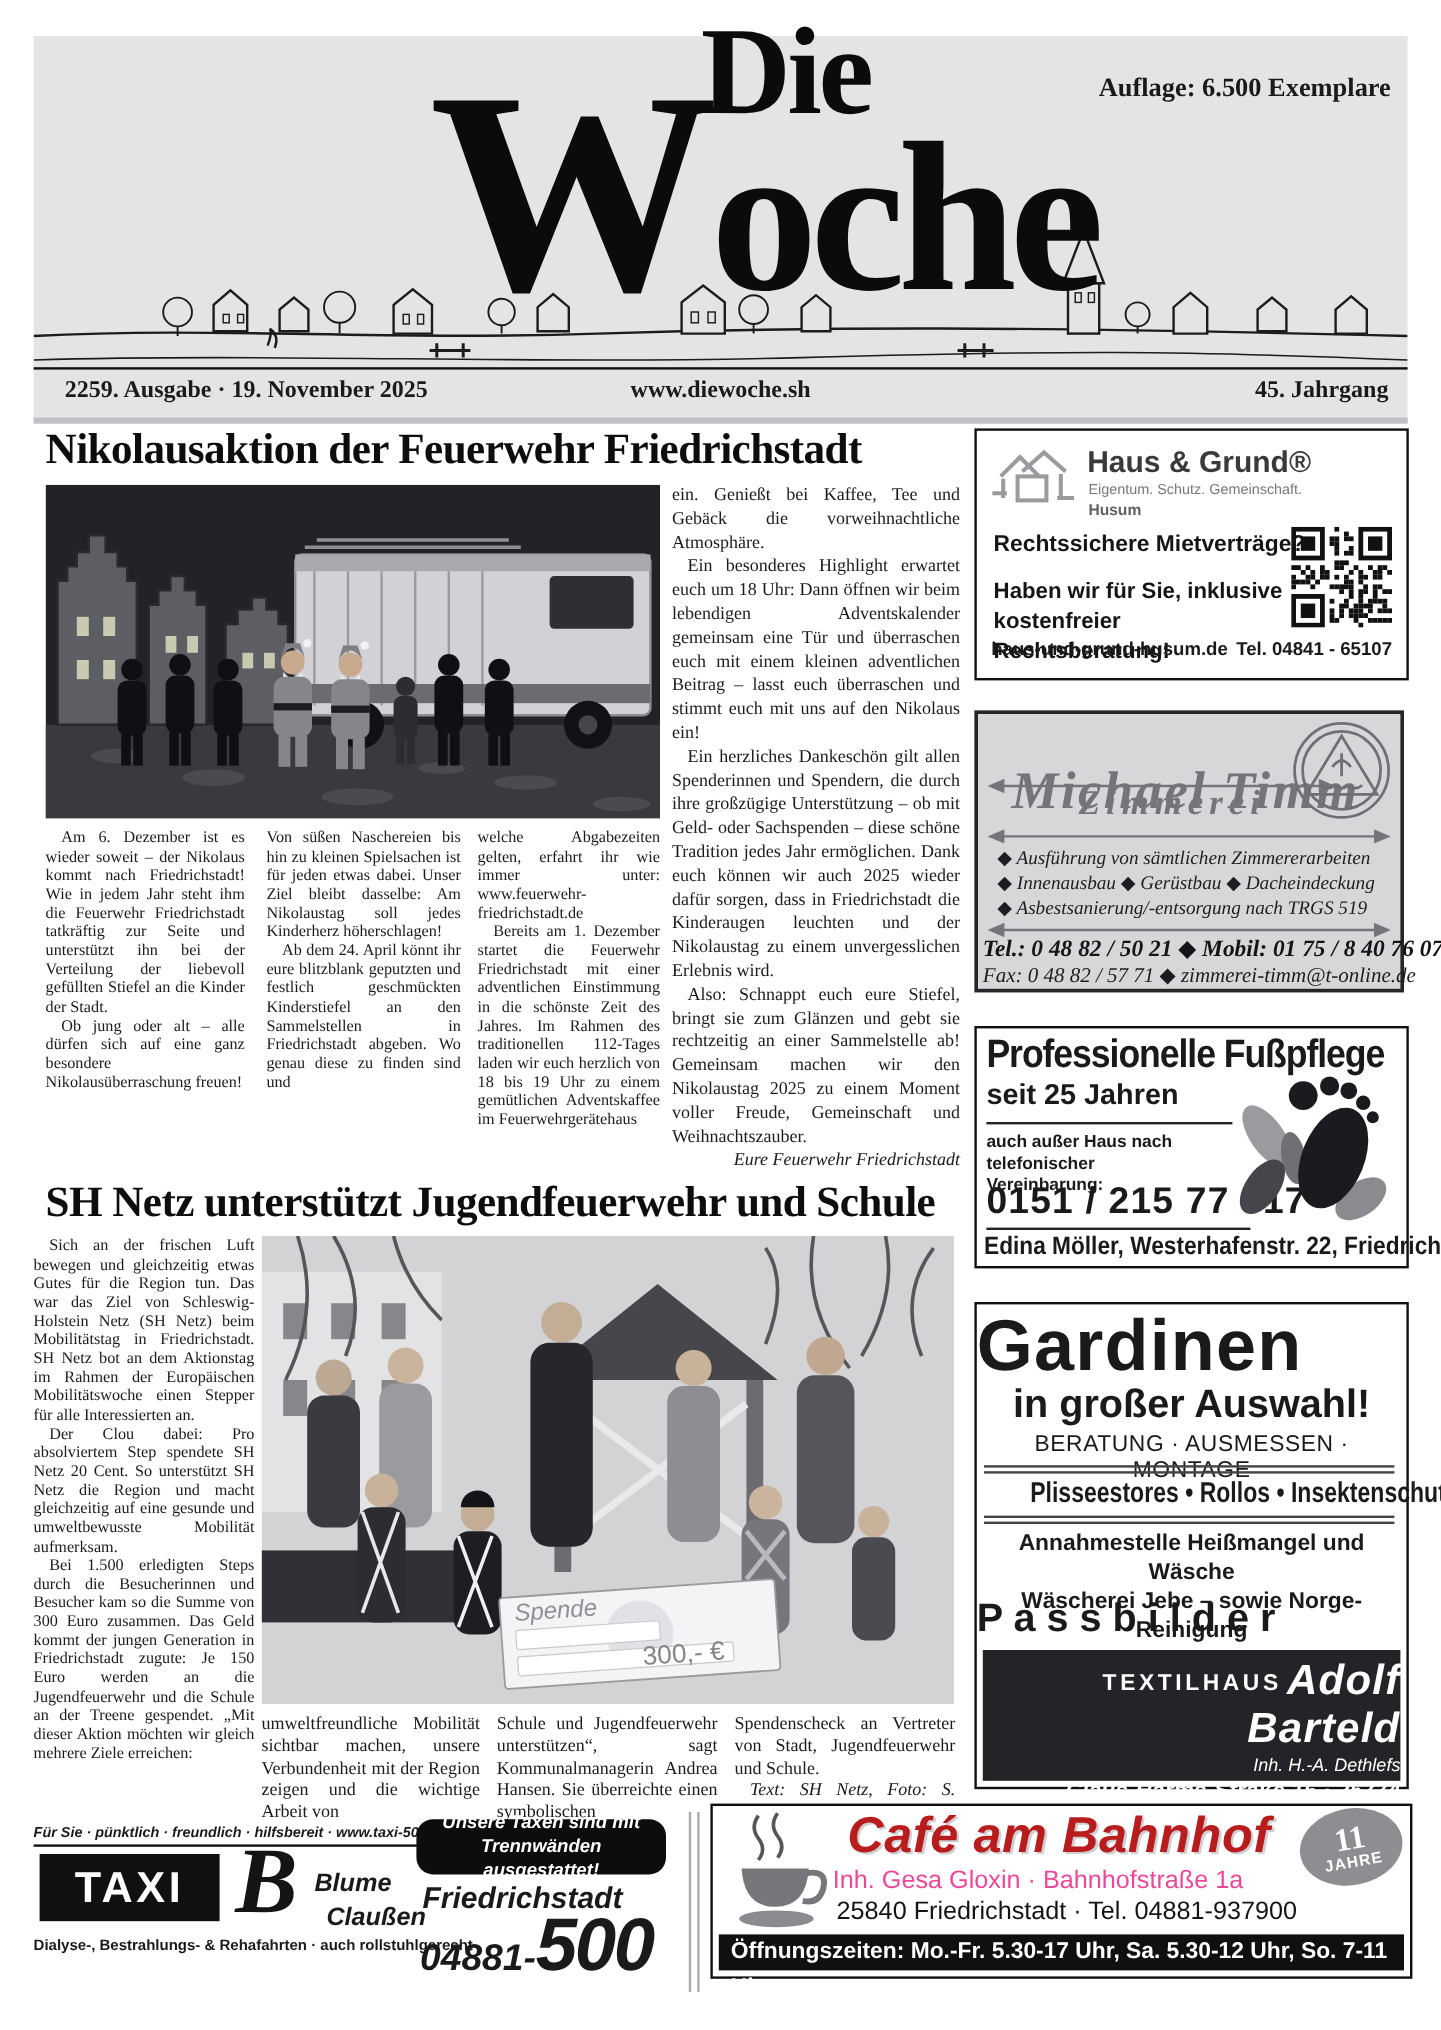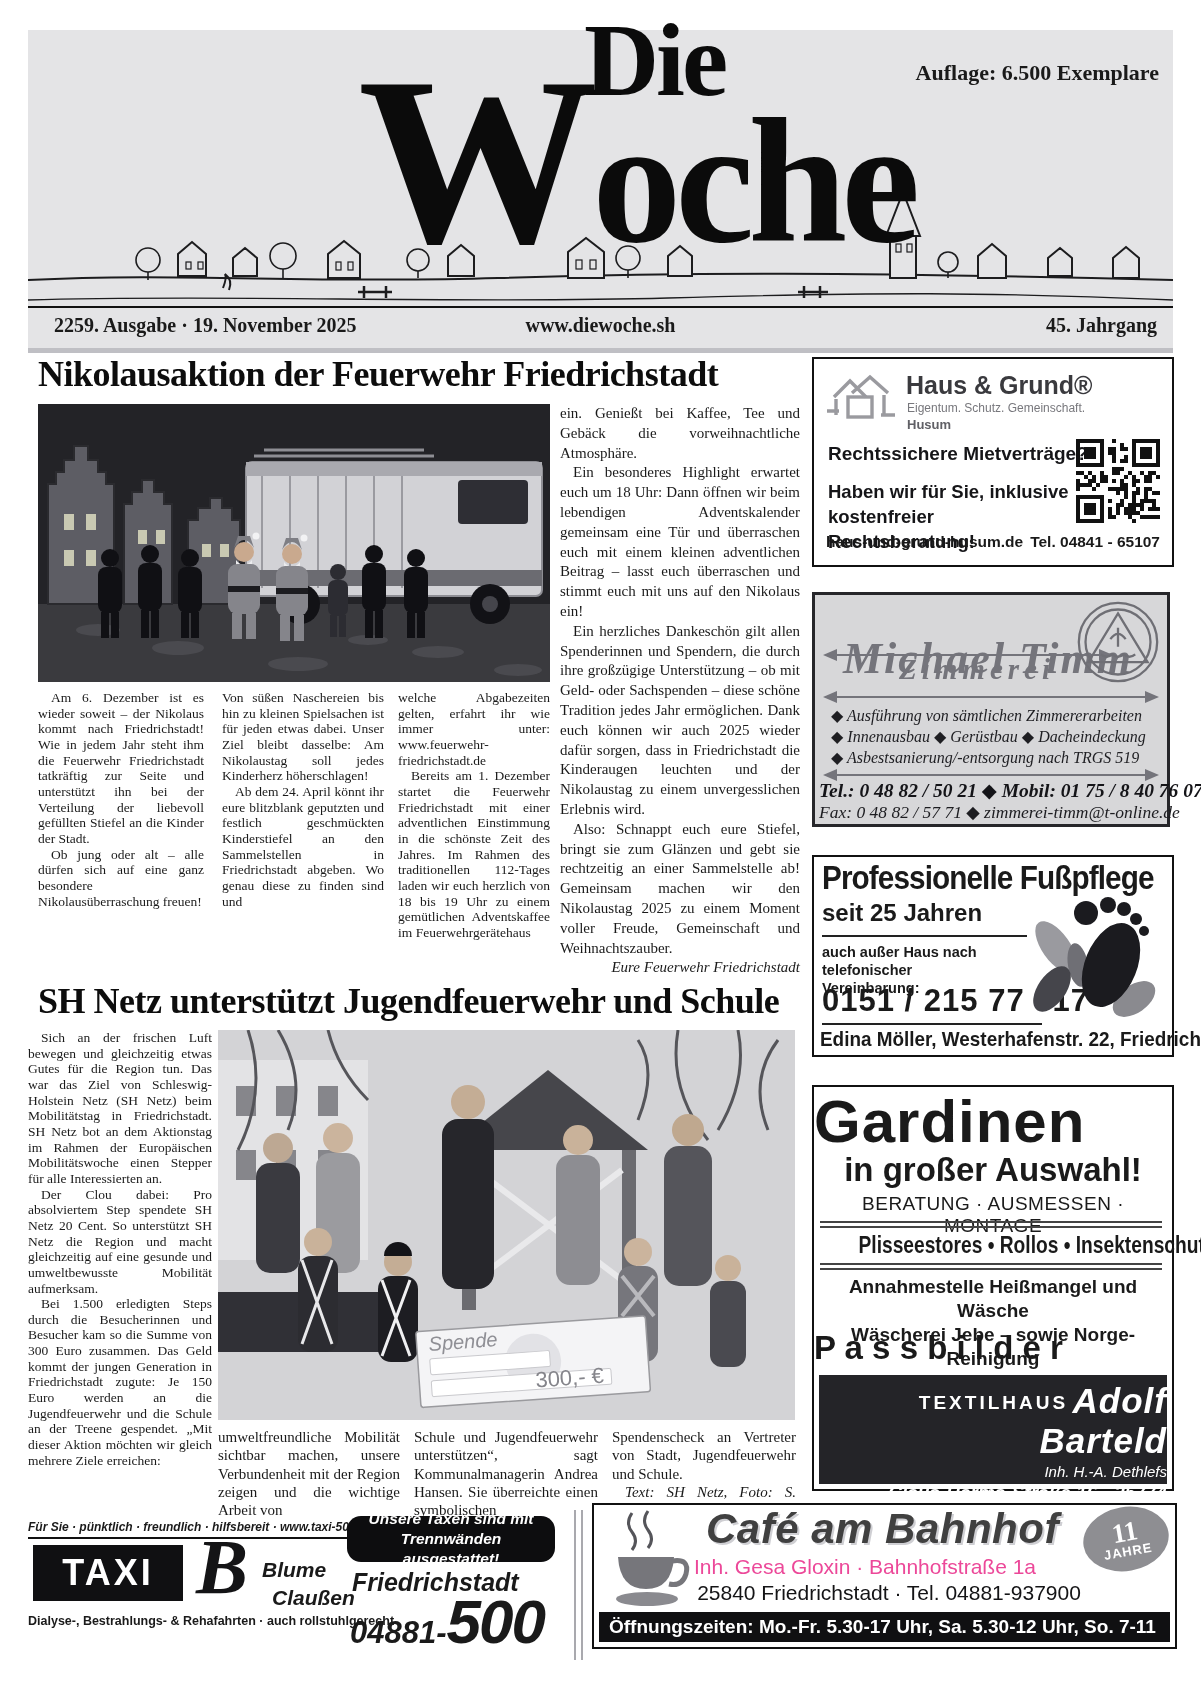--- a/index.html
+++ b/index.html
@@ -31,21 +31,21 @@
   .sig{text-align:right;font-style:italic;}
   .credit{font-style:italic;text-indent:13px;}
   
   .adbox{border:2px solid #111;background:#fff;}
   .cx{transform-origin:left top;display:inline-block;white-space:nowrap;}
   .dbl{border-top:2px solid #444;border-bottom:2px solid #444;height:3px;}
   
   .timm{background:#d7d7d9;border:3px solid #26262a;}
   .timm-script{font-style:italic;color:#74747b;font-weight:bold;}
   
-  .cafe-title{font-weight:bold;font-style:italic;font-size:42px;letter-spacing:.5px;color:#404040;
+  .cafe-title{font-weight:bold;font-style:italic;font-size:42px;letter-spacing:.5px;color:#b91c1c;
               text-shadow:2px 2px 0 #cfcfd3;}
   .hoursbar{background:#101012;color:#fff;font-weight:bold;font-size:19px;line-height:30px;}
   .wht{color:#fff;}
 </style>
 </head>
 <body>
 
 <div class="page">
 
   <div class="abs band">

